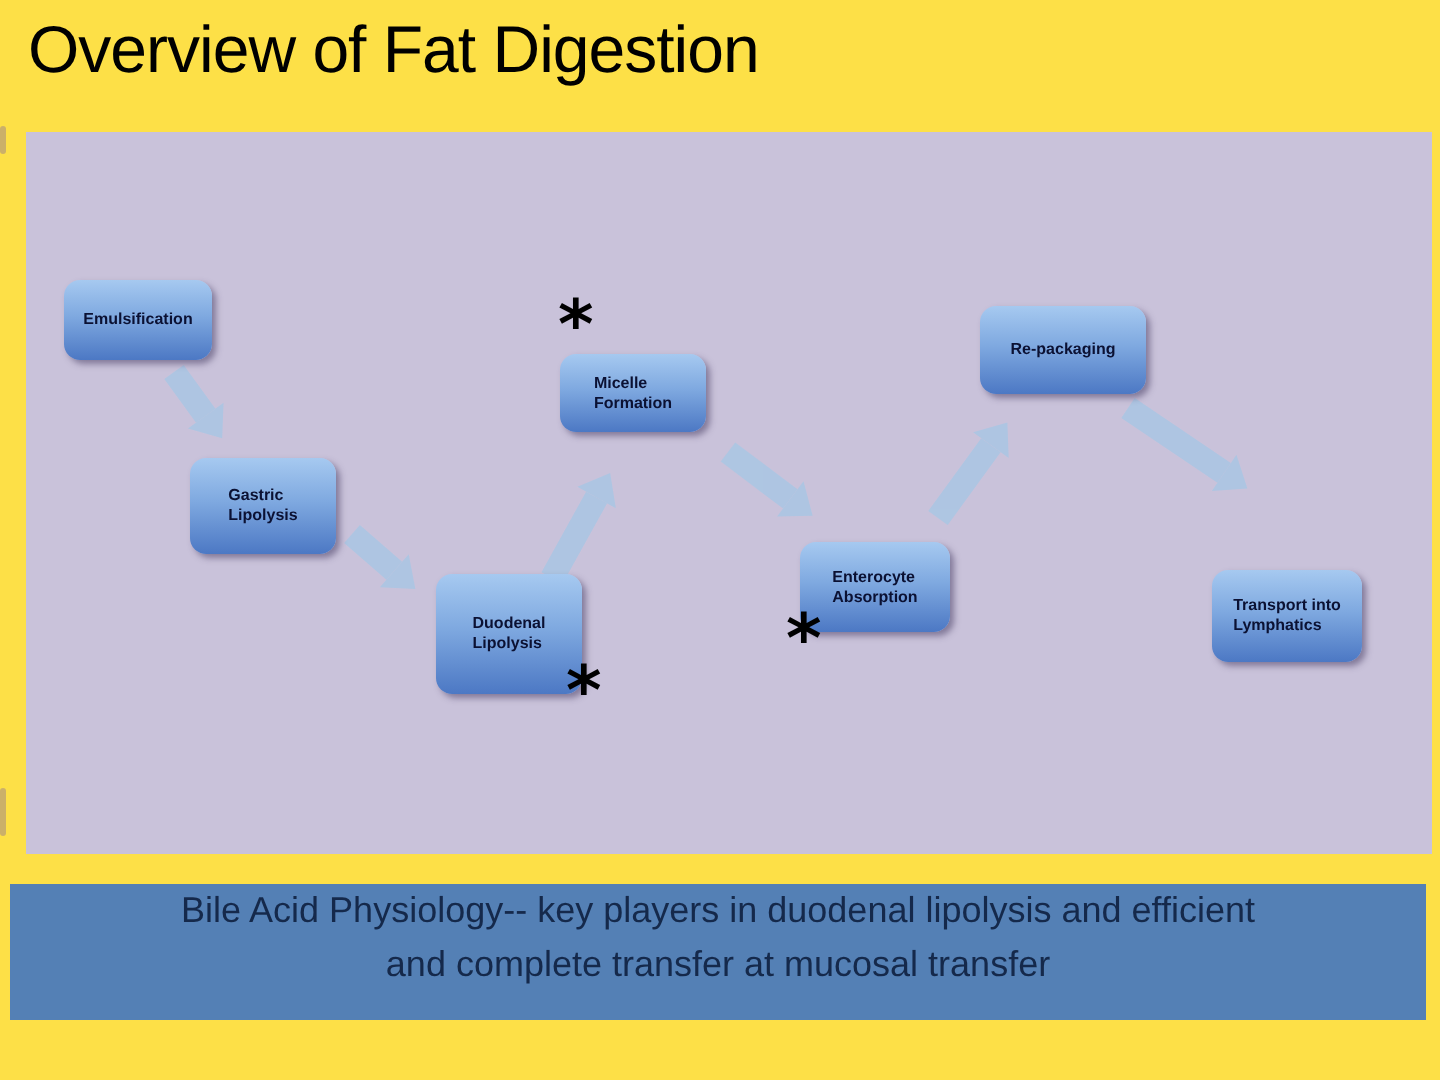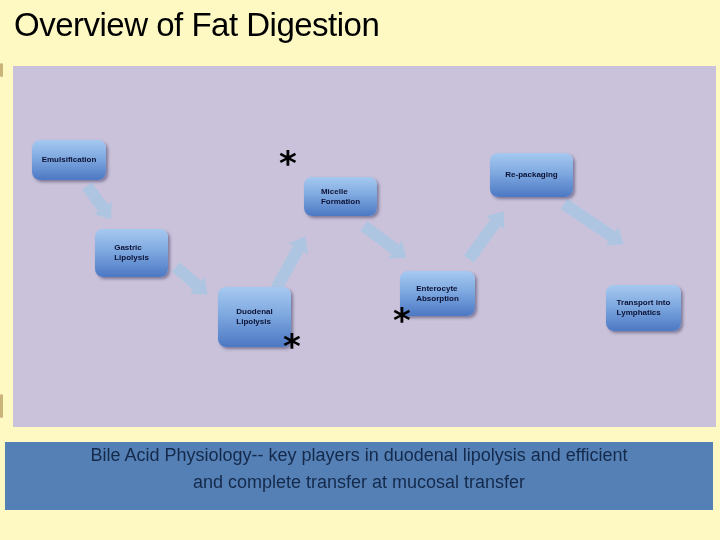--- a/index.html
+++ b/index.html
@@ -1,18 +1,18 @@
 <!DOCTYPE html>
 <html style="--title-text: #000000; --panel-bg: #C9C2DA; --frame-tan: #C2A770; --node-top: #A6C9F0; --node-bottom: #4C78C4; --node-text: #0B1133; --arrow: #ADC6E3; --banner-bg: #5480B5; --banner-text: #15294B;"><head>
 <meta charset="utf-8">
 <style>
   html,body { margin:0; padding:0; background:#ffffff; }
   #slide {
     position:relative; width:720px; height:540px; overflow:hidden;
-    background:#fef9c3; font-family:"Liberation Sans", sans-serif;
+    background:#fde047; font-family:"Liberation Sans", sans-serif;
   }
   #slide-title {
     position:absolute; left:14px; top:6px; margin:0;
     font-size:33px; font-weight:normal; letter-spacing:-0.5px;
     color:var(--title-text,#000);
   }
   #panel {
     position:absolute; left:13px; top:66px; width:703px; height:361px;
     background:var(--panel-bg,#C9C2DA);
   }
@@ -91,21 +91,21 @@
     <span class="node-label">Emulsification</span>
   </div>
   <div class="node" style="left:95px;  top:229px; width:73px; height:48px;">
     <span class="node-label">Gastric
 Lipolysis</span>
   </div>
   <div class="node" style="left:218px; top:287px; width:73px; height:60px;">
     <span class="node-label">Duodenal
 Lipolysis</span>
   </div>
-  <div class="node" style="left:304px; top:177px; width:73px; height:39px;">
+  <div class="node" style="left:280px; top:177px; width:73px; height:39px;">
     <span class="node-label">Micelle
 Formation</span>
   </div>
   <div class="node" style="left:400px; top:271px; width:75px; height:45px;">
     <span class="node-label">Enterocyte
 Absorption</span>
   </div>
   <div class="node" style="left:490px; top:153px; width:83px; height:44px;">
     <span class="node-label">Re-packaging</span>
   </div>

